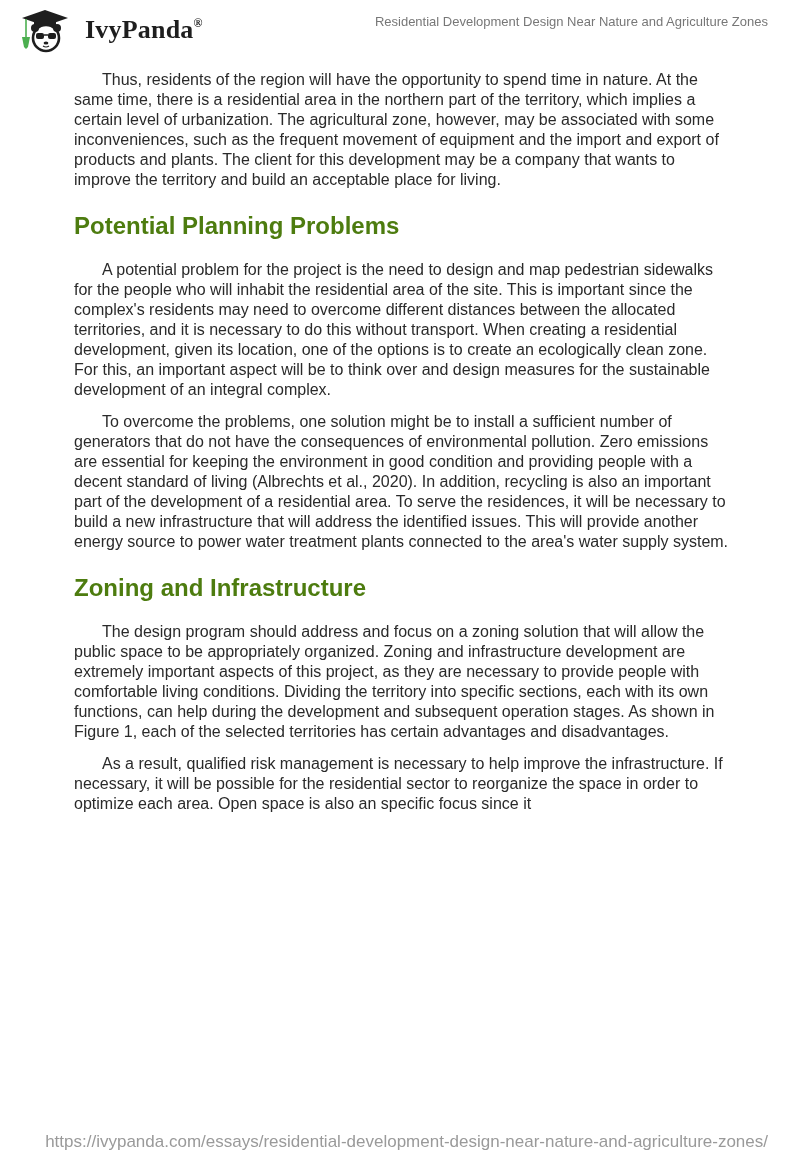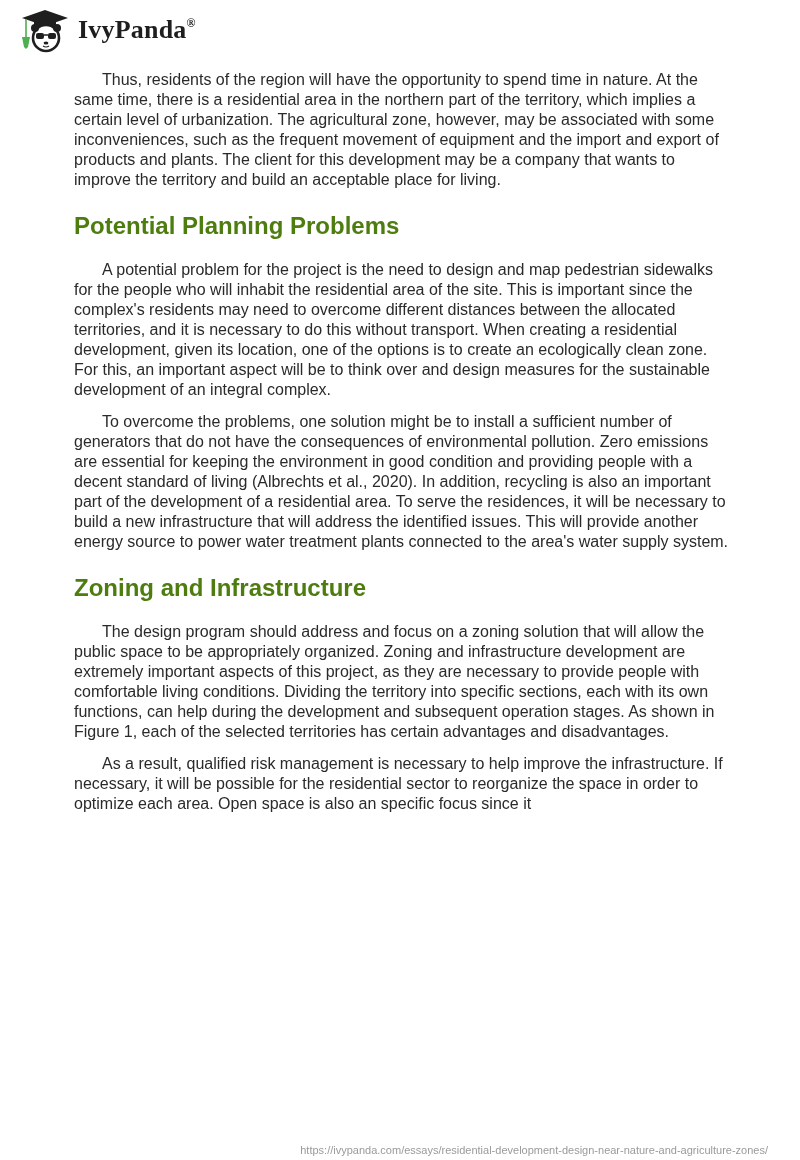--- a/index.html
+++ b/index.html
@@ -1,26 +1,26 @@
 <!DOCTYPE html>
 <html><head>
 <meta charset="utf-8">
 <style>
   html, body { margin: 0; padding: 0; background: #ffffff; }
   body { width: 800px; height: 1160px; position: relative; overflow: hidden; font-family: "Liberation Sans", sans-serif; color: #222222; }
   .header { position: absolute; left: 0; top: 0; width: 800px; height: 56px; }
   .logo { position: absolute; left: 18px; top: 7px; display: flex; align-items: center; }
   .logo svg { width: 54px; height: 46px; }
-  .logo-text { font-family: "Liberation Serif", serif; font-weight: bold; font-size: 26px; color: #1e1e1e; margin-left: 6px; letter-spacing: 0.2px; }
+  .logo-text { font-family: "Liberation Serif", serif; font-weight: bold; font-size: 26px; color: #1e1e1e; margin-left: 13px; letter-spacing: 0.2px; }
   .logo-text sup { font-size: 12px; font-weight: bold; vertical-align: top; position: relative; top: 1px; }
   .doc-title { position: absolute; right: 32px; top: 14px; font-size: 13px; color: #777777; }
   .content { position: absolute; left: 74px; top: 70px; width: 660px; }
   p { margin: 0 0 12px 0; font-size: 16px; line-height: 20px; color: #2a2a2a; text-indent: 28px; }
   h2 { margin: 22px 0 20px 0; font-size: 24px; line-height: 28px; font-weight: bold; color: #4d7c0f; }
-  .footer-url { position: absolute; right: 32px; top: 1132px; font-size: 11px; color: #9a9a9a; margin-top: 12px; }
+  .footer-url { position: absolute; right: 32px; top: 1132px; font-size: 17px; color: #9a9a9a; }
 </style>
 </head>
 <body>
 
 <div class="header">
   <div class="logo">
     <svg viewBox="0 0 54 46">
 
       <polygon points="4,11 27,3 50,11 27,19" fill="#1e1e1e"></polygon>
       <rect x="16" y="13" width="22" height="7" fill="#1e1e1e"></rect>
@@ -34,20 +34,21 @@
 
       <rect x="18" y="26" width="8" height="6" rx="2" fill="#1e1e1e"></rect>
       <rect x="30" y="26" width="8" height="6" rx="2" fill="#1e1e1e"></rect>
       <line x1="26" y1="28" x2="30" y2="28" stroke="#1e1e1e" stroke-width="1.5"></line>
 
       <ellipse cx="28" cy="36" rx="2.4" ry="1.6" fill="#1e1e1e"></ellipse>
       <path d="M25,39 Q28,41 31,39" stroke="#1e1e1e" stroke-width="1.2" fill="none"></path>
     </svg>
     <span class="logo-text"><span>IvyPanda</span><sup>®</sup></span>
   </div>
+  <div class="doc-title">Residential Development Design Near Nature and Agriculture Zones</div>
 </div>
 
 <div class="content">
   <p>Thus, residents of the region will have the opportunity to spend time in nature. At the same time, there is a residential area in the northern part of the territory, which implies a certain level of urbanization. The agricultural zone, however, may be associated with some inconveniences, such as the frequent movement of equipment and the import and export of products and plants. The client for this development may be a company that wants to improve the territory and build an acceptable place for living.</p>
 
   <h2>Potential Planning Problems</h2>
   <p>A potential problem for the project is the need to design and map pedestrian sidewalks for the people who will inhabit the residential area of the site. This is important since the complex's residents may need to overcome different distances between the allocated territories, and it is necessary to do this without transport. When creating a residential development, given its location, one of the options is to create an ecologically clean zone. For this, an important aspect will be to think over and design measures for the sustainable development of an integral complex.</p>
 
   <p>To overcome the problems, one solution might be to install a sufficient number of generators that do not have the consequences of environmental pollution. Zero emissions are essential for keeping the environment in good condition and providing people with a decent standard of living (Albrechts et al., 2020). In addition, recycling is also an important part of the development of a residential area. To serve the residences, it will be necessary to build a new infrastructure that will address the identified issues. This will provide another energy source to power water treatment plants connected to the area's water supply system.</p>
 

